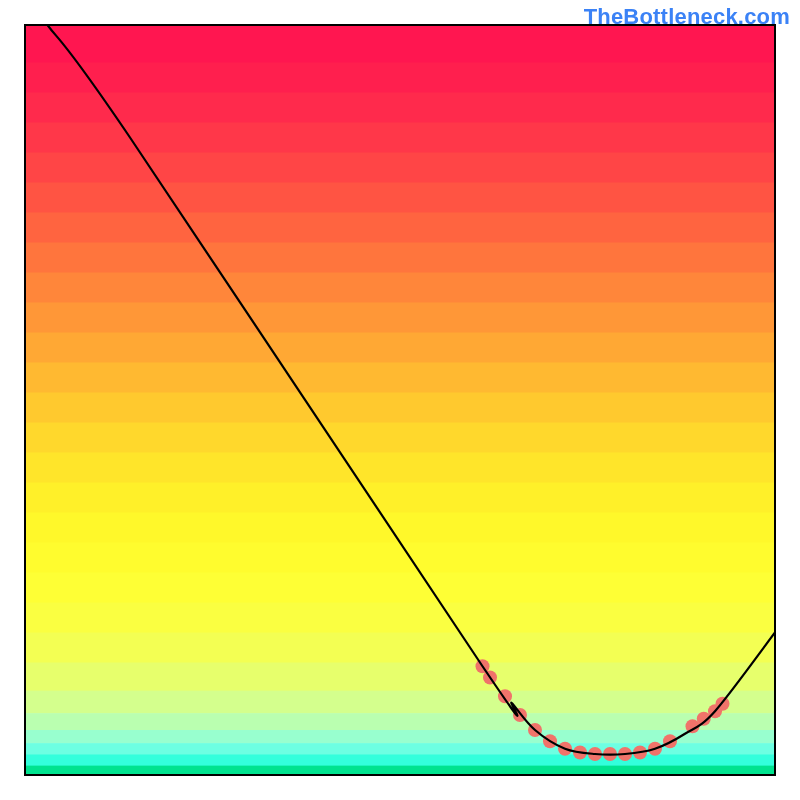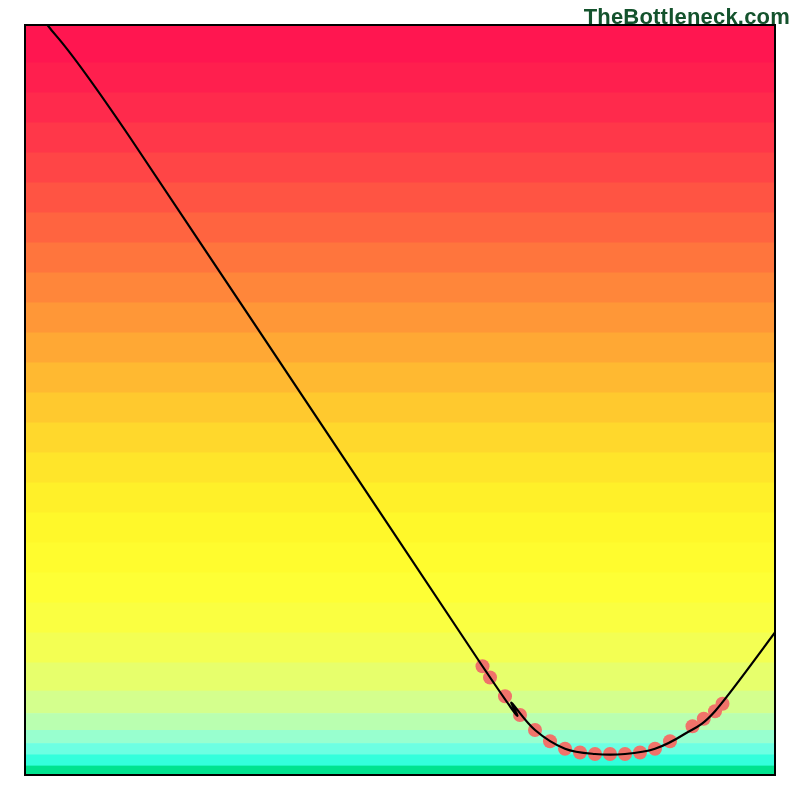--- a/index.html
+++ b/index.html
@@ -18,21 +18,21 @@
   }
   #chart {
     display: block;
   }
   #watermark {
     position: absolute;
     top: 4px;
     right: 10px;
     font-size: 22px;
     font-weight: 600;
-    color: #14532d;
+    color: #3b82f6;
     letter-spacing: 0.2px;
     user-select: none;
   }
 </style>
 </head>
 <body>
 
 <div id="chart-wrap">
   <svg id="chart" width="800" height="800" viewBox="0 0 800 800">
     <defs>

